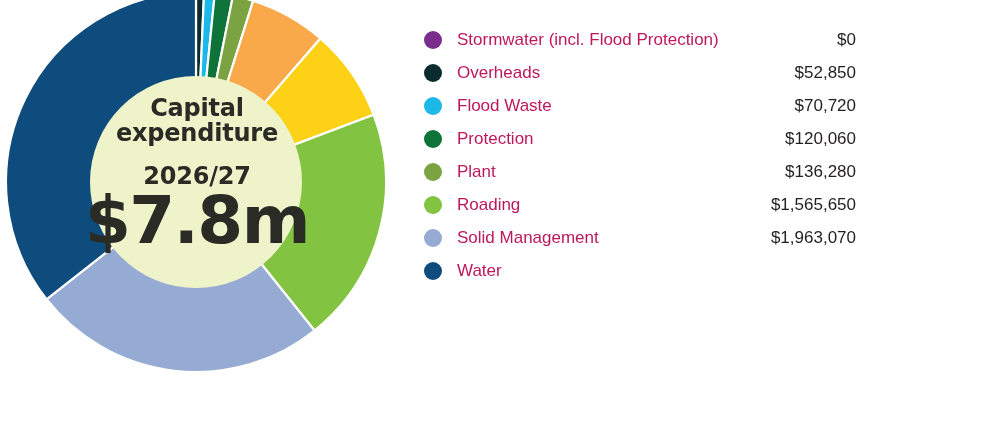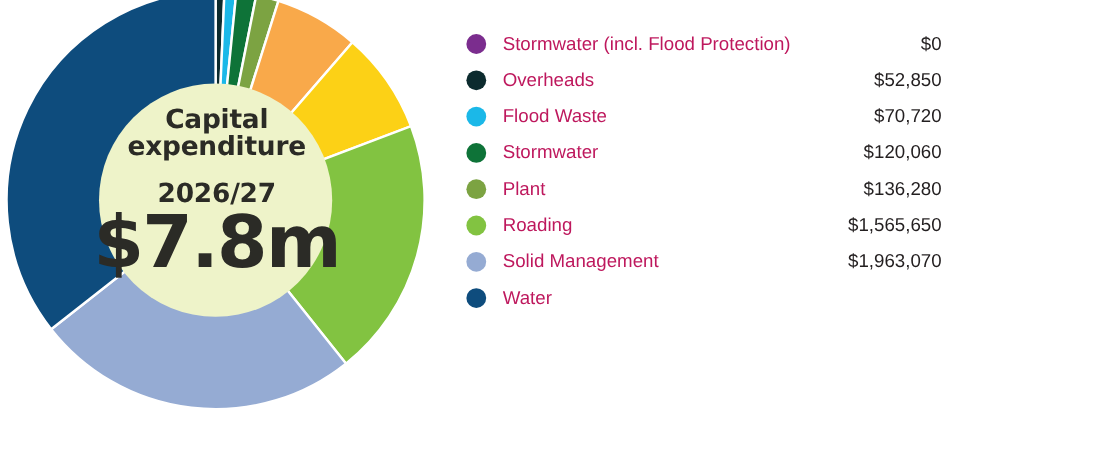--- a/index.html
+++ b/index.html
@@ -147,21 +147,21 @@
         <span class="legend-label">Overheads</span>
         <span class="legend-value">$52,850</span>
       </div>
       <div class="legend-row">
         <span class="legend-dot" style="background: rgb(27, 184, 232);"></span>
         <span class="legend-label">Flood Waste</span>
         <span class="legend-value">$70,720</span>
       </div>
       <div class="legend-row">
         <span class="legend-dot" style="background: rgb(14, 115, 56);"></span>
-        <span class="legend-label">Stormwater</span>
+        <span class="legend-label">Protection</span>
         <span class="legend-value">$120,060</span>
       </div>
       <div class="legend-row">
         <span class="legend-dot" style="background: rgb(124, 163, 66);"></span>
         <span class="legend-label">Plant</span>
         <span class="legend-value">$136,280</span>
       </div>
       <div class="legend-row">
         <span class="legend-dot" style="background: rgb(130, 195, 65);"></span>
         <span class="legend-label">Roading</span>

